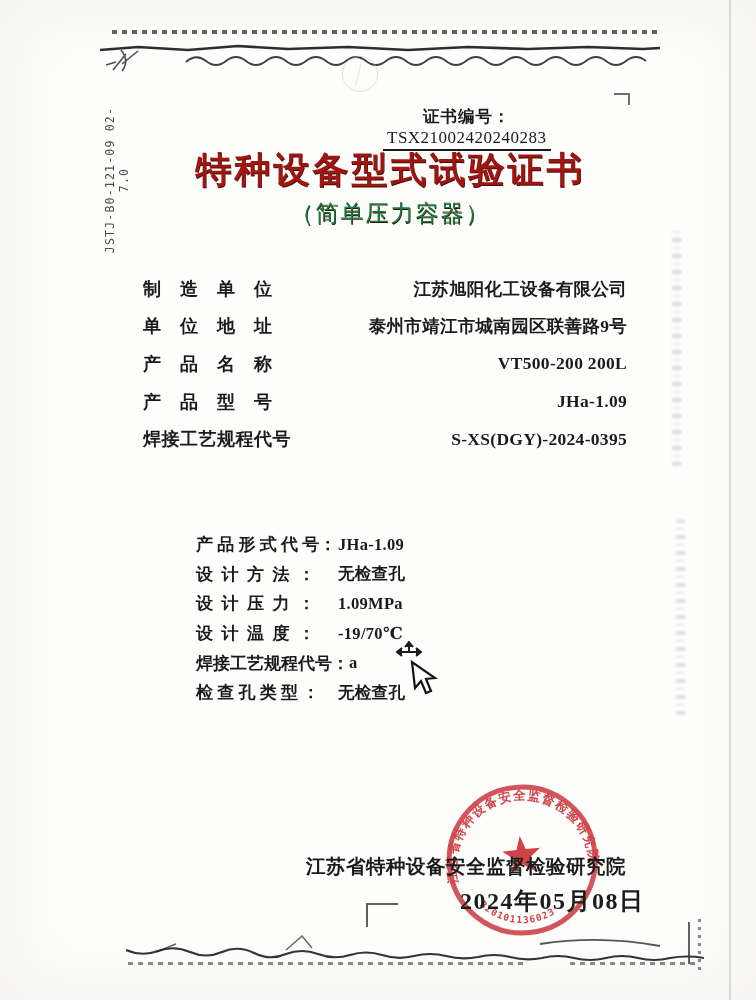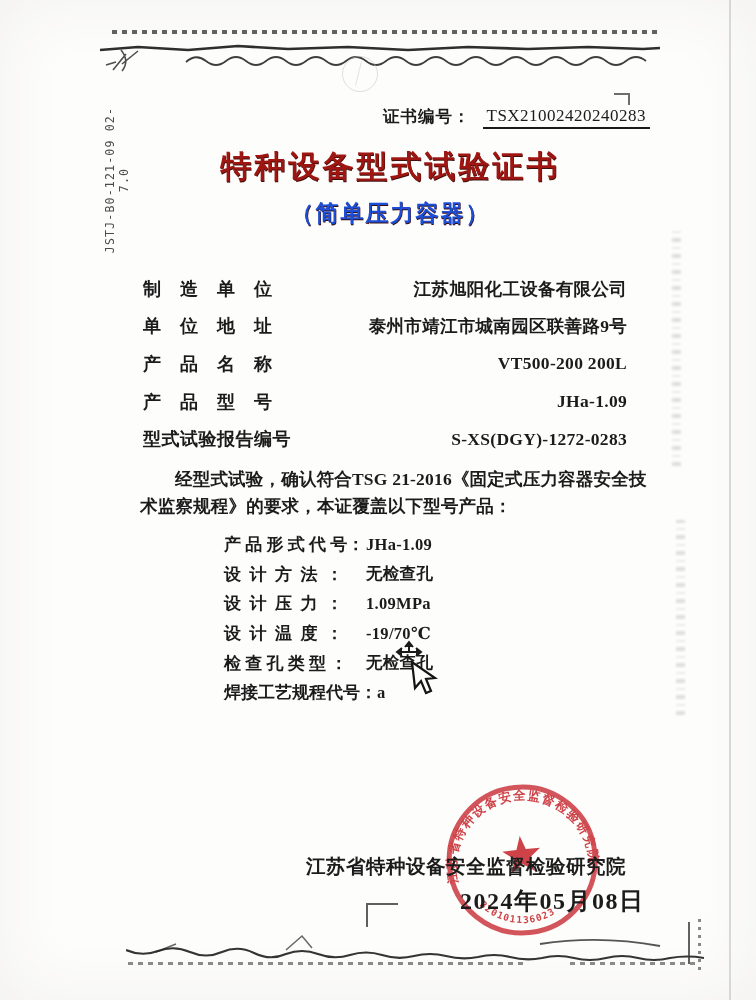--- a/index.html
+++ b/index.html
@@ -25,53 +25,53 @@
 
   
   .left-code{
     position:absolute;left:28px;top:172px;width:165px;height:16px;
     transform:rotate(-90deg);
     font-family:"DejaVu Sans Mono","Liberation Mono",monospace;
     font-size:11.5px;letter-spacing:1.2px;color:#2c2c2c;text-align:center;opacity:.85;
   }
 
   
-  .cert-row{position:absolute;left:383px;top:106px;display:flex;align-items:flex-start;}
+  .cert-row{position:absolute;left:383px;top:106px;display:flex;align-items:center;flex-direction:column;}
   .cert-label{font-size:16.5px;letter-spacing:1px;font-weight:600;}
   .cert-number{
-    font-size:17px;letter-spacing:.5px;margin-left:12px;min-width:134px;text-align:center;
+    font-size:17px;letter-spacing:.5px;margin-left:0;min-width:134px;text-align:center;
     border-bottom:2px solid #1a1a1a;padding:0 4px 1px;
   }
   .doc-title{
     position:absolute;left:113px;top:146px;width:555px;text-align:center;
-    font-size:31px;font-weight:700;letter-spacing:3px;color:#9e1511;
+    font-size:36px;font-weight:700;letter-spacing:3px;color:#9e1511;
     text-shadow:.6px .8px 0 #42100c;
   }
   .doc-subtitle{
     position:absolute;left:113px;top:198px;width:555px;text-align:center;
-    font-size:23px;font-weight:700;letter-spacing:2px;color:#1d4ed8;
+    font-size:23px;font-weight:400;letter-spacing:2px;color:#15803d;
     text-shadow:.4px .5px 0 #3c0e0b;
   }
 
   
   .fields{position:absolute;left:143px;top:270px;width:492px;}
   .field-row{display:flex;align-items:center;height:37.6px;}
   .field-label{width:152px;font-size:18px;font-weight:600;white-space:pre;letter-spacing:.5px;}
   .field-value{margin-left:36px;width:296px;text-align:right;font-size:17.5px;font-weight:600;letter-spacing:.3px;}
 
   
   .statement{
     position:absolute;left:140px;top:466px;width:516px;
     font-size:17.5px;line-height:1.52;text-indent:2em;font-weight:600;letter-spacing:.2px;
   }
 
   
   .specs{position:absolute;left:196px;top:530px;width:460px;}
   .spec-row{display:flex;align-items:center;height:29.6px;}
-  .spec-label{min-width:142px;font-size:17px;font-weight:600;white-space:pre;margin-left:28px;}
+  .spec-label{min-width:142px;font-size:17px;font-weight:600;white-space:pre;}
   .spec-value{font-size:16.5px;font-weight:600;white-space:pre;letter-spacing:.3px;}
 
   
   .cursor-overlay{position:absolute;left:394px;top:640px;width:46px;height:62px;}
 
   
   .stamp{position:absolute;left:442px;top:778px;width:160px;height:160px;transform:rotate(-6deg);opacity:.86;mix-blend-mode:multiply;z-index:1;}
   .footer-issuer{position:absolute;left:306px;top:853px;font-size:19.5px;font-weight:700;letter-spacing:.5px;z-index:2;}
   .footer-date{position:absolute;left:460px;top:885px;font-size:24px;font-weight:700;letter-spacing:1.5px;z-index:2;}
 </style>
@@ -124,51 +124,50 @@
     </div>
     <div class="field-row">
       <span class="field-label">产　品　名　称</span>
       <span class="field-value">VT500-200 200L</span>
     </div>
     <div class="field-row">
       <span class="field-label">产　品　型　号</span>
       <span class="field-value">JHa-1.09</span>
     </div>
     <div class="field-row">
-      <span class="field-label">型式试验报告编号</span>
-      <span class="field-value">S-XS(DGY)-1272-0283</span>
+      <span class="field-label">焊接工艺规程代号</span>
+      <span class="field-value">S-XS(DGY)-2024-0395</span>
     </div>
   </div>
 
-  <div class="statement">经型式试验，确认符合TSG 21-2016《固定式压力容器安全技术监察规程》的要求，本证覆盖以下型号产品：</div>
 
   <div class="specs">
     <div class="spec-row">
       <span class="spec-label">产 品 形 式 代 号：</span>
       <span class="spec-value">JHa-1.09</span>
     </div>
     <div class="spec-row">
       <span class="spec-label">设  计  方  法  ：</span>
       <span class="spec-value">无检查孔</span>
     </div>
     <div class="spec-row">
       <span class="spec-label">设  计  压  力  ：</span>
       <span class="spec-value">1.09MPa</span>
     </div>
     <div class="spec-row">
       <span class="spec-label">设  计  温  度  ：</span>
       <span class="spec-value">-19/70℃</span>
     </div>
     <div class="spec-row">
+      <span class="spec-label">焊接工艺规程代号：</span>
+      <span class="spec-value">a</span>
+    </div>
+    <div class="spec-row">
       <span class="spec-label">检 查 孔 类 型 ：</span>
       <span class="spec-value">无检查孔</span>
-    </div>
-    <div class="spec-row">
-      <span class="spec-label">焊接工艺规程代号：</span>
-      <span class="spec-value">a</span>
     </div>
   </div>
 
   <svg class="cursor-overlay" viewBox="0 0 46 62">
     <g stroke="#1c1c1c" stroke-width="2" fill="none">
       <line x1="4" y1="12" x2="26" y2="12"></line>
       <path d="M8,8 L3,12 L8,16" fill="#1c1c1c"></path>
       <path d="M22,8 L27,12 L22,16" fill="#1c1c1c"></path>
       <line x1="15" y1="4" x2="15" y2="12"></line>
       <path d="M11,7 L15,2 L19,7" fill="#1c1c1c"></path>

